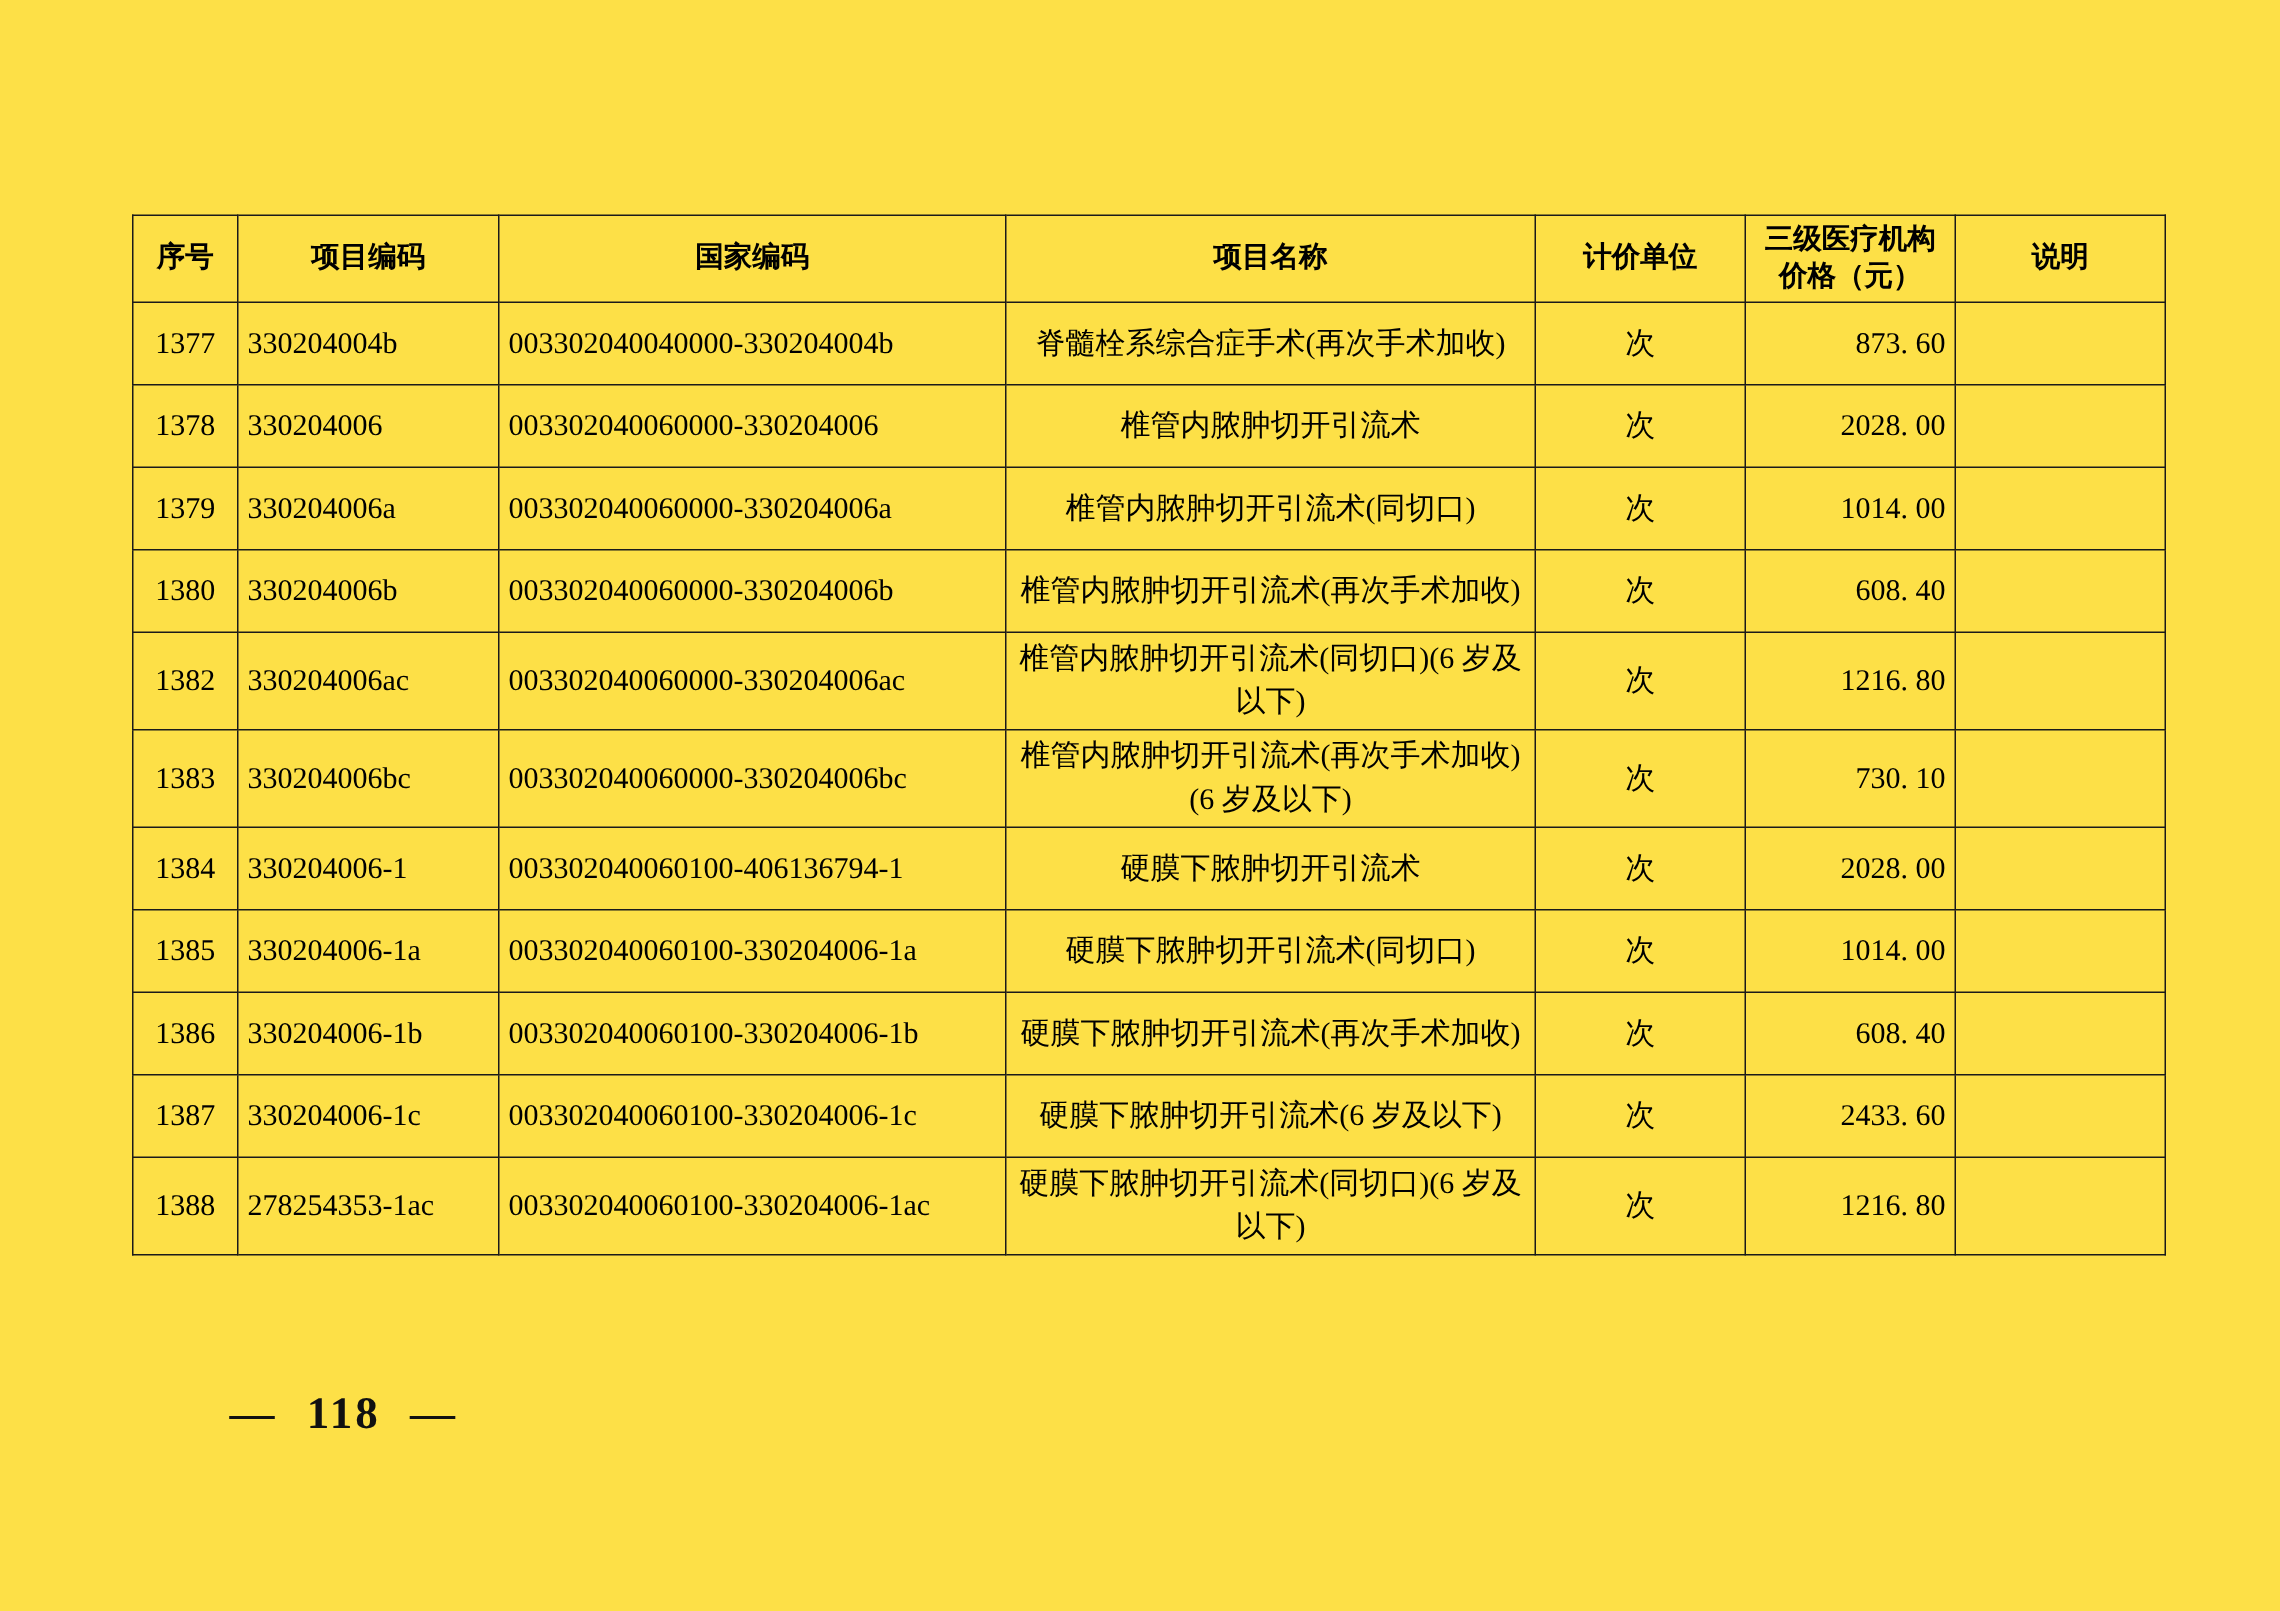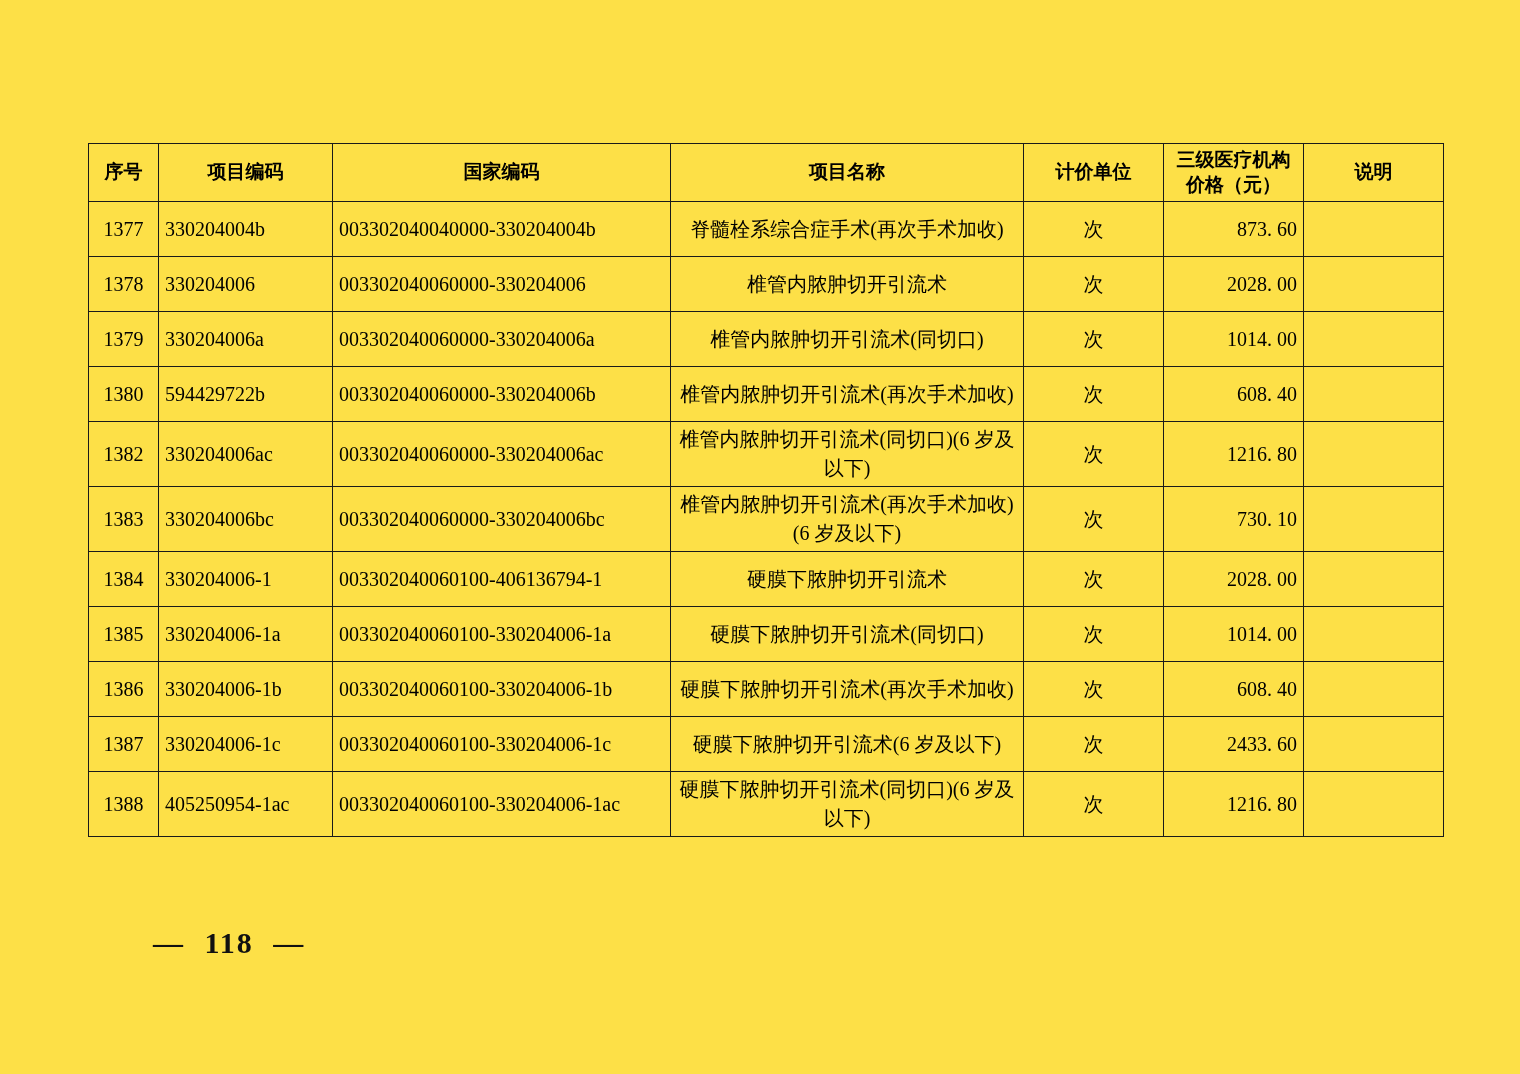--- a/index.html
+++ b/index.html
@@ -111,21 +111,21 @@
       <td class="c-seq">1379</td>
       <td class="c-code">330204006a</td>
       <td class="c-nat">003302040060000-330204006a</td>
       <td class="c-name">椎管内脓肿切开引流术(同切口)</td>
       <td class="c-unit">次</td>
       <td class="c-price">1014. 00</td>
       <td class="c-note"></td>
     </tr>
         <tr>
       <td class="c-seq">1380</td>
-      <td class="c-code">594429722b</td>
+      <td class="c-code">330204006b</td>
       <td class="c-nat">003302040060000-330204006b</td>
       <td class="c-name">椎管内脓肿切开引流术(再次手术加收)</td>
       <td class="c-unit">次</td>
       <td class="c-price">608. 40</td>
       <td class="c-note"></td>
     </tr>
         <tr>
       <td class="c-seq">1382</td>
       <td class="c-code">330204006ac</td>
       <td class="c-nat">003302040060000-330204006ac</td>
@@ -174,21 +174,21 @@
       <td class="c-seq">1387</td>
       <td class="c-code">330204006-1c</td>
       <td class="c-nat">003302040060100-330204006-1c</td>
       <td class="c-name">硬膜下脓肿切开引流术(6 岁及以下)</td>
       <td class="c-unit">次</td>
       <td class="c-price">2433. 60</td>
       <td class="c-note"></td>
     </tr>
         <tr>
       <td class="c-seq">1388</td>
-      <td class="c-code">405250954-1ac</td>
+      <td class="c-code">278254353-1ac</td>
       <td class="c-nat">003302040060100-330204006-1ac</td>
       <td class="c-name">硬膜下脓肿切开引流术(同切口)(6 岁及以下)</td>
       <td class="c-unit">次</td>
       <td class="c-price">1216. 80</td>
       <td class="c-note"></td>
     </tr>
       </tbody>
   </table>
 
   <div class="page-number">— 118 —</div>

